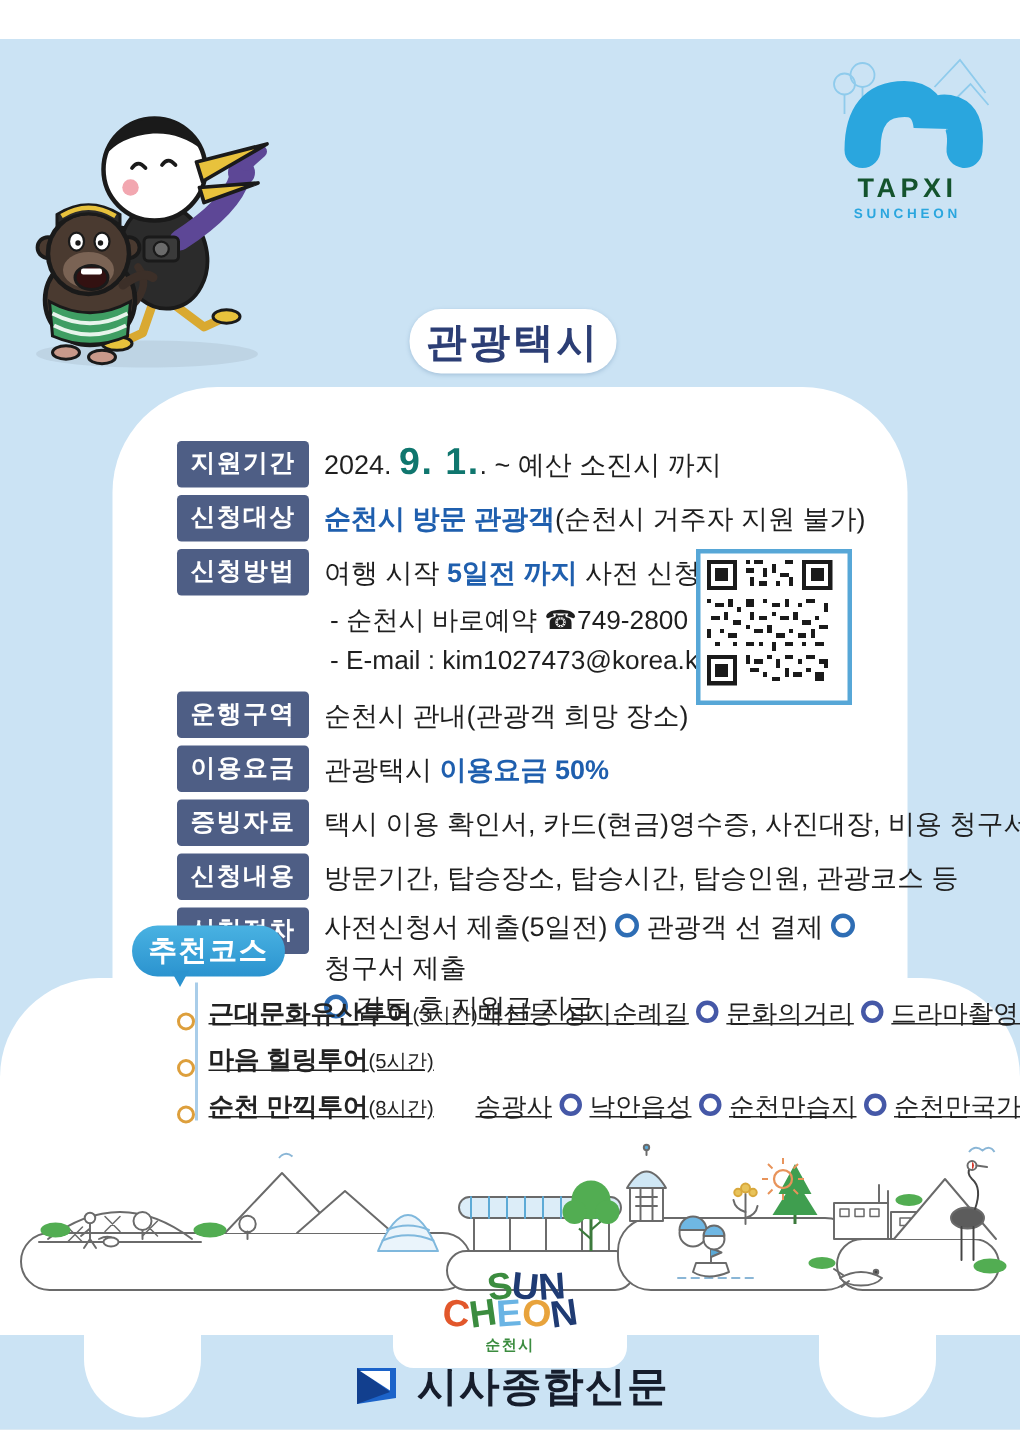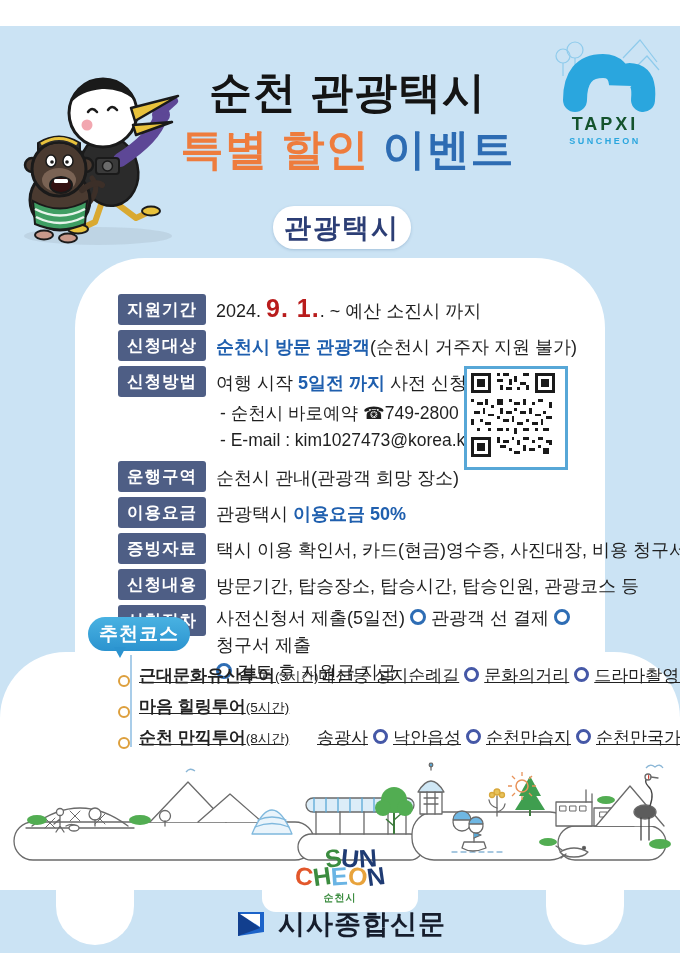--- a/index.html
+++ b/index.html
@@ -38,21 +38,21 @@
 
   
   .info{position:absolute;left:118px;top:294px;width:475px;color:#1f1f1f;}
   .row{margin-bottom:5px;line-height:27px;white-space:nowrap;font-size:18px;font-weight:500;}
   .lbl{
     display:inline-block;width:88px;text-align:center;background:#4e5e85;color:#fff;
     font-size:16.5px;font-weight:700;border-radius:3px;padding:2px 0;margin-right:10px;
     vertical-align:2px;letter-spacing:1px;
   }
   .indent{padding-left:102px;line-height:22px;font-size:17.5px;}
-  .date-big{color:#b91c1c;font-size:25px;font-weight:900;letter-spacing:1px;margin-top:12px;}
+  .date-big{color:#0f766e;font-size:25px;font-weight:900;letter-spacing:1px;margin-top:12px;}
   .b-blue{color:#1f5fae;font-weight:800;}
   .small-paren{font-size:18px;}
   .proc-wrap{display:inline-block;vertical-align:top;white-space:normal;width:365px;line-height:27px;}
   .ring{
     display:inline-block;width:10px;height:10px;border:3.5px solid #2e6db4;border-radius:50%;
     background:#fff;vertical-align:-1px;margin:0 5px;
   }
 
   
   .course-badge{
@@ -148,24 +148,20 @@
     <ellipse cx="60" cy="123" rx="5" ry="6" fill="#fff" stroke="#1a1a1a" stroke-width="1.5"></ellipse>
     <circle cx="44" cy="124" r="1.8" fill="#1a1a1a"></circle>
       <circle cx="59" cy="124" r="1.8" fill="#1a1a1a"></circle>
     <ellipse cx="53" cy="147" rx="11" ry="8" fill="#311" stroke="#1a1a1a" stroke-width="2"></ellipse>
     <rect x="46" y="141" width="14" height="4" rx="1.5" fill="#fff"></rect>
     <path d="M30,112 Q51,97 72,112 L72,105 Q51,92 30,105 Z" fill="#2b2b2b" stroke="#1a1a1a" stroke-width="2"></path>
     <path d="M33,106 Q51,95 69,106" fill="none" stroke="#e8c23c" stroke-width="3"></path>
     <path d="M74,152 Q87,142 94,147" fill="none" stroke="#3c2f28" stroke-width="6" stroke-linecap="round"></path>
   </svg>
 
-  <div class="title-block">
-    <div class="title-line1">순천 관광택시</div>
-    <div class="title-line2"><span class="t-orange">특별 할인</span><span> </span><span class="t-blue">이벤트</span></div>
-  </div>
 
   <div class="tapxi">
     <svg width="120" height="86" viewBox="0 0 120 86">
       <g stroke="#8fcbec" stroke-width="1.2" fill="none">
         <circle cx="18" cy="28" r="7"></circle>
           <circle cx="30" cy="22" r="8"></circle>
           <line x1="18" y1="35" x2="18" y2="48"></line>
           <line x1="30" y1="30" x2="30" y2="46"></line>
         <path d="M78,30 L95,12 L112,34"></path>
           <path d="M90,40 L102,28 L114,42"></path>

